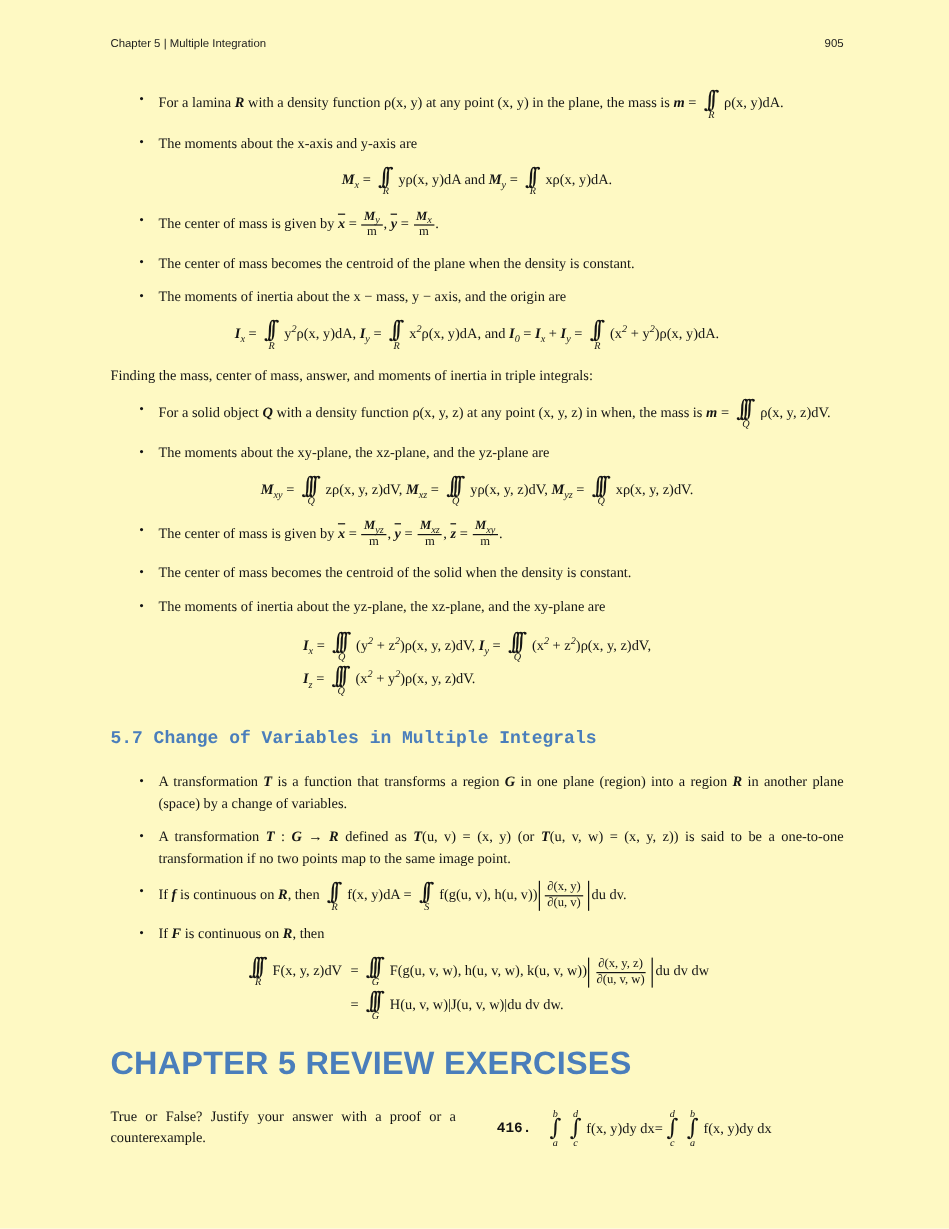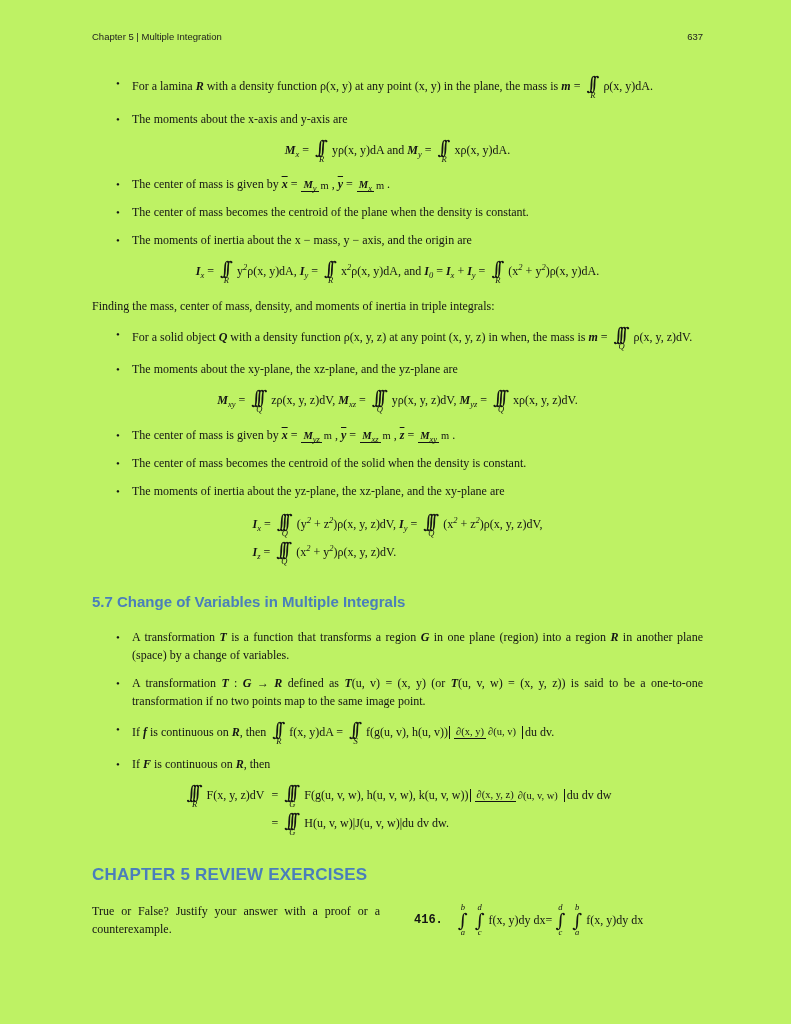--- a/index.html
+++ b/index.html
@@ -1,20 +1,20 @@
 <!DOCTYPE html>
 <html style="--blue: #4a7ebb;"><head>
 <meta charset="utf-8">
 <style>
   :root { --blue:#4a7ebb; --ink:#141414; }
   * { box-sizing:border-box; }
   html,body { margin:0; padding:0; background:#ffffff; }
   .page {
     position:relative; width:791px; height:1024px; margin:0 auto;
-    background:#bef264; overflow:hidden;
+    background:#fef9c3; overflow:hidden;
     padding:0 88px 0 92px;
     font-family:"Liberation Serif", serif;
     font-size:12px; color:var(--ink); line-height:1.5;
   }
   
   .pagehead {
     display:flex; justify-content:space-between; align-items:baseline;
     padding-top:30px;
     font-family:"Liberation Sans", sans-serif; font-size:9.5px; color:#1c1c1c;
   }
@@ -25,55 +25,55 @@
   .bullet .btext { flex:1; text-align:justify; }
   .para { margin:2px 0 10px 0; }
   .display { text-align:center; margin:2px 0 12px; }
   .dinner { display:inline-block; }
   .dinner.lines { text-align:left; }
   .dline { margin:2px 0; }
   .algrid { display:inline-grid; grid-template-columns:auto auto; column-gap:7px; row-gap:2px; text-align:left; align-items:center; }
   .al { text-align:right; }
   .ar { text-align:left; }
   .hsection {
-    font-family:Liberation Sans, sans-serif; font-weight:bold;
+    font-family:Liberation Mono, monospace; font-weight:bold;
     font-size:15px; color:var(--blue); margin:24px 0 14px 0;
   }
   
   .sr { font-style:normal; }
   .si { }
   .sbi { font-style:italic; font-weight:bold; }
   sub.ss, sup.ss { font-size:8.5px; font-style:italic; line-height:0; }
   .bar { font-style:italic; font-weight:bold; text-decoration:overline; }
   .bigop { display:inline-flex; flex-direction:column; align-items:center; vertical-align:middle; margin:0 4px 0 3px; }
   .bigop .op { font-family:"DejaVu Serif", serif; font-size:19px; line-height:0.95; font-style:normal; letter-spacing:-0.36em; padding-right:0.36em; }
   .bigop .lim { font-size:8.5px; font-style:italic; line-height:1; margin-top:-1px; }
   .bigop .lim.hi { margin:0 0 -1px 0; }
-  .frac { display:inline-flex; align-items:center; vertical-align:middle; font-size:10.5px; line-height:1.15; margin:0 1px; }
+  .frac { display:inline-flex; flex-direction:column; align-items:center; vertical-align:middle; font-size:10.5px; line-height:1.15; margin:0 1px; }
   .frac .num { padding:0 2px; border-bottom:1px solid var(--ink); }
   .frac .den { padding:0 2px; }
   .jac { display:inline-flex; align-items:flex-start; border-left:1.2px solid var(--ink); border-right:1.2px solid var(--ink); padding:0 3px; margin:0 2px 0 1px; vertical-align:middle; }
   
   .review-heading {
     font-family:"Liberation Sans", sans-serif; font-weight:bold;
-    font-size:17px; color:var(--blue); margin:26px 0 14px 0; letter-spacing:0.2px;
-  }
-  .review-cols { display:flex; align-items:center; }
+    font-size:27px; color:var(--blue); margin:16px 0 14px 0; letter-spacing:0.2px;
+  }
+  .review-cols { display:flex; align-items:flex-end; }
   .rc-left { width:288px; margin:0; text-align:justify; }
   .rc-right { margin-left:34px; display:flex; align-items:center; }
   .pnum { font-weight:bold; margin-right:12px;font-family:Liberation Mono, monospace; }
   .pform { display:inline-flex; align-items:center; }
 </style>
 </head>
 <body>
 
 <div class="page">
   <header class="pagehead">
     <span>Chapter 5 | Multiple Integration</span>
-    <span>637</span>
+    <span>905</span>
   </header>
 
   <main>
       <div class="bullet">
         <span class="dot">•</span>
         <span class="btext"><span class="sr">For a lamina </span><span class="sbi">R</span><span class="sr"> with a density function </span><span class="si">ρ(x, y)</span><span class="sr"> at any point </span><span class="si">(x, y)</span><span class="sr"> in the plane, the mass is </span><span class="sbi">m</span><span class="sr"> = </span><span class="bigop">
             <span class="op">∫∫</span>
             <span class="lim">R</span>
           </span><span class="si">ρ(x, y)dA</span><span class="sr">.</span></span>
       </div>
@@ -109,21 +109,21 @@
       <div class="display"><span class="dinner"><span class="sbi">I</span><sub class="ss">x</sub><span class="sr"> = </span><span class="bigop">
             <span class="op">∫∫</span>
             <span class="lim">R</span>
           </span><span class="si">y</span><sup class="ss">2</sup><span class="si">ρ(x, y)dA</span><span class="sr">,  </span><span class="sbi">I</span><sub class="ss">y</sub><span class="sr"> = </span><span class="bigop">
             <span class="op">∫∫</span>
             <span class="lim">R</span>
           </span><span class="si">x</span><sup class="ss">2</sup><span class="si">ρ(x, y)dA</span><span class="sr">,  and </span><span class="sbi">I</span><sub class="ss">0</sub><span class="sr"> = </span><span class="sbi">I</span><sub class="ss">x</sub><span class="sr"> + </span><span class="sbi">I</span><sub class="ss">y</sub><span class="sr"> = </span><span class="bigop">
             <span class="op">∫∫</span>
             <span class="lim">R</span>
           </span><span class="sr">(</span><span class="si">x</span><sup class="ss">2</sup><span class="sr"> + </span><span class="si">y</span><sup class="ss">2</sup><span class="sr">)</span><span class="si">ρ(x, y)dA</span><span class="sr">.</span></span></div>
-      <div class="para"><span class="sr">Finding the mass, center of mass, density, and moments of inertia in triple integrals:</span></div>
+      <div class="para"><span class="sr">Finding the mass, center of mass, answer, and moments of inertia in triple integrals:</span></div>
       <div class="bullet">
         <span class="dot">•</span>
         <span class="btext"><span class="sr">For a solid object </span><span class="sbi">Q</span><span class="sr"> with a density function </span><span class="si">ρ(x, y, z)</span><span class="sr"> at any point </span><span class="si">(x, y, z)</span><span class="sr"> in when, the mass is </span><span class="sbi">m</span><span class="sr"> = </span><span class="bigop">
             <span class="op">∫∫∫</span>
             <span class="lim">Q</span>
           </span><span class="si">ρ(x, y, z)dV</span><span class="sr">.</span></span>
       </div>
       <div class="bullet">
         <span class="dot">•</span>
         <span class="btext"><span class="sr">The moments about the </span><span class="si">xy</span><span class="sr">-plane, the </span><span class="si">xz</span><span class="sr">-plane, and the </span><span class="si">yz</span><span class="sr">-plane are</span></span>

